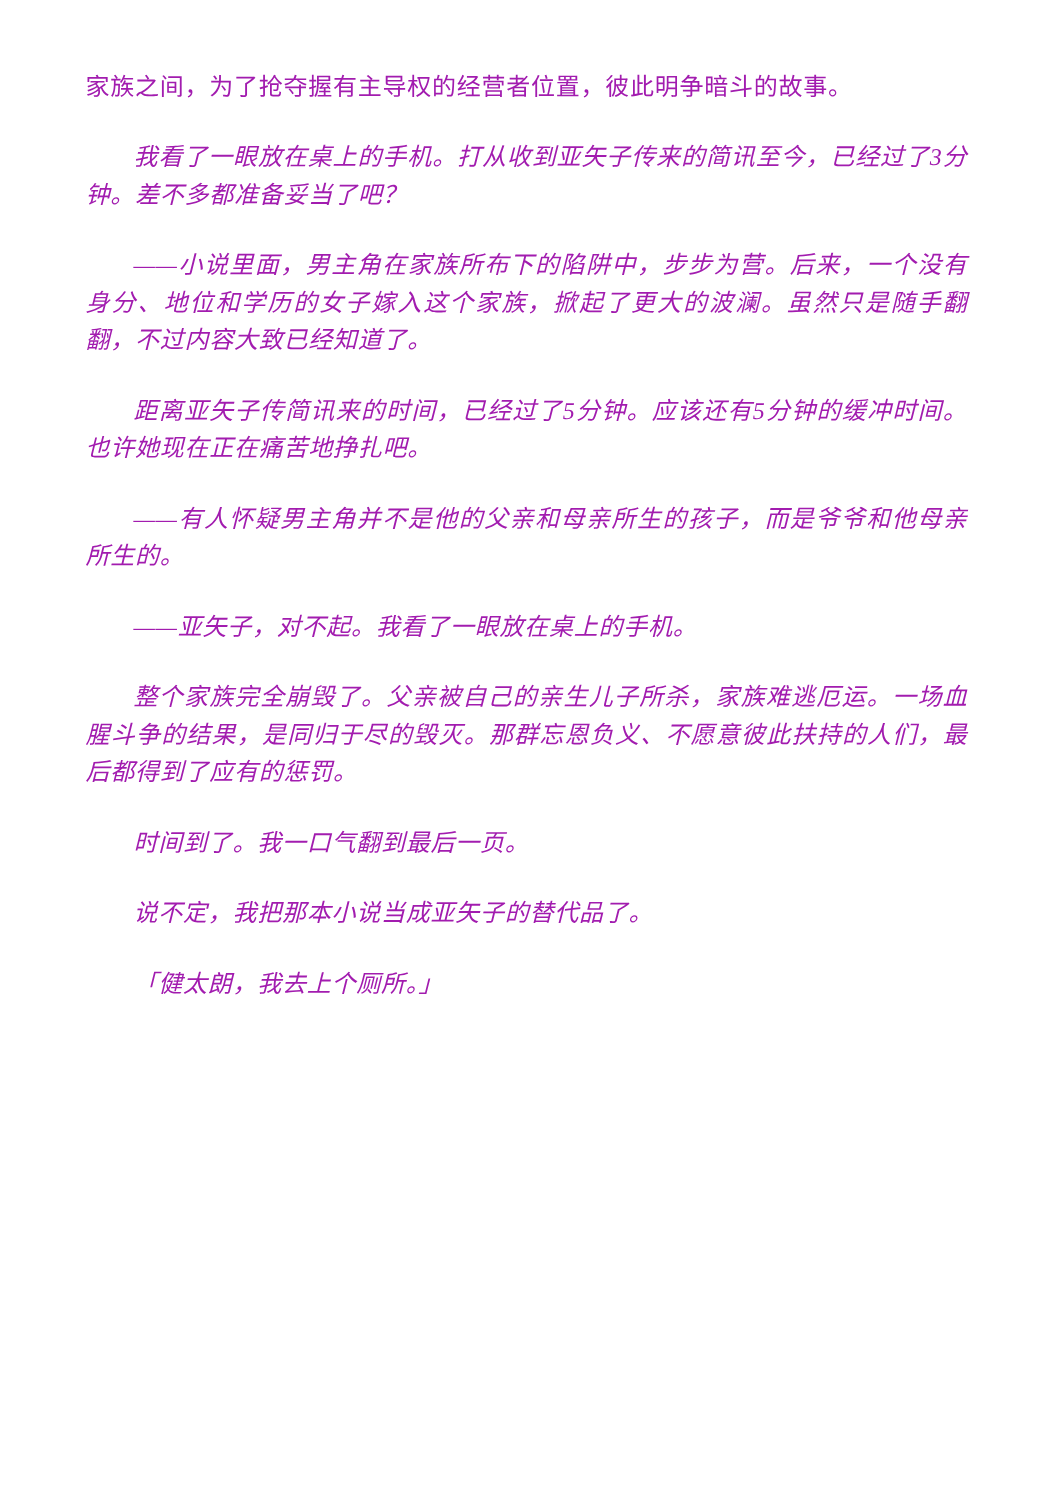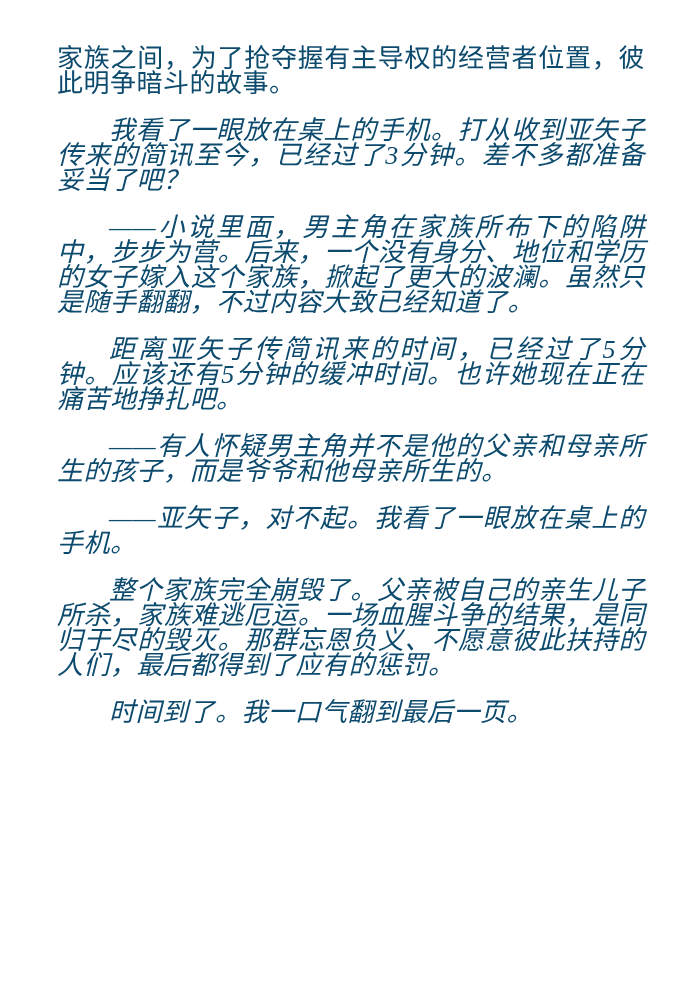--- a/index.html
+++ b/index.html
@@ -15,23 +15,23 @@
   }
   .page {
     box-sizing: border-box;
     width: 700px;
     height: 992px;
     padding: 46px 55px 0 57px;
     background: #ffffff;
   }
   .page p {
     margin: 0 0 22px 0;
-    font-size: 26px;
+    font-size: 16px;
     line-height: 25px;
-    color: #0c4a6e;
+    color: #a21caf;
     text-align: justify;
     letter-spacing: 0.5px;
     word-break: break-all;
   }
   .page p.indent {
     text-indent: 2em;
     font-style: italic;
   }
   .page p.no-indent {
     text-indent: 0;
@@ -42,13 +42,15 @@
 
 <div class="page">
   <p class="no-indent">家族之间，为了抢夺握有主导权的经营者位置，彼此明争暗斗的故事。</p>
   <p class="indent">我看了一眼放在桌上的手机。打从收到亚矢子传来的简讯至今，已经过了3分钟。差不多都准备妥当了吧？</p>
   <p class="indent">——小说里面，男主角在家族所布下的陷阱中，步步为营。后来，一个没有身分、地位和学历的女子嫁入这个家族，掀起了更大的波澜。虽然只是随手翻翻，不过内容大致已经知道了。</p>
   <p class="indent">距离亚矢子传简讯来的时间，已经过了5分钟。应该还有5分钟的缓冲时间。也许她现在正在痛苦地挣扎吧。</p>
   <p class="indent">——有人怀疑男主角并不是他的父亲和母亲所生的孩子，而是爷爷和他母亲所生的。</p>
   <p class="indent">——亚矢子，对不起。我看了一眼放在桌上的手机。</p>
   <p class="indent">整个家族完全崩毁了。父亲被自己的亲生儿子所杀，家族难逃厄运。一场血腥斗争的结果，是同归于尽的毁灭。那群忘恩负义、不愿意彼此扶持的人们，最后都得到了应有的惩罚。</p>
   <p class="indent">时间到了。我一口气翻到最后一页。</p>
+  <p class="indent">说不定，我把那本小说当成亚矢子的替代品了。</p>
+  <p class="indent">「健太朗，我去上个厕所。」</p>
 </div>
 
 </body></html>

